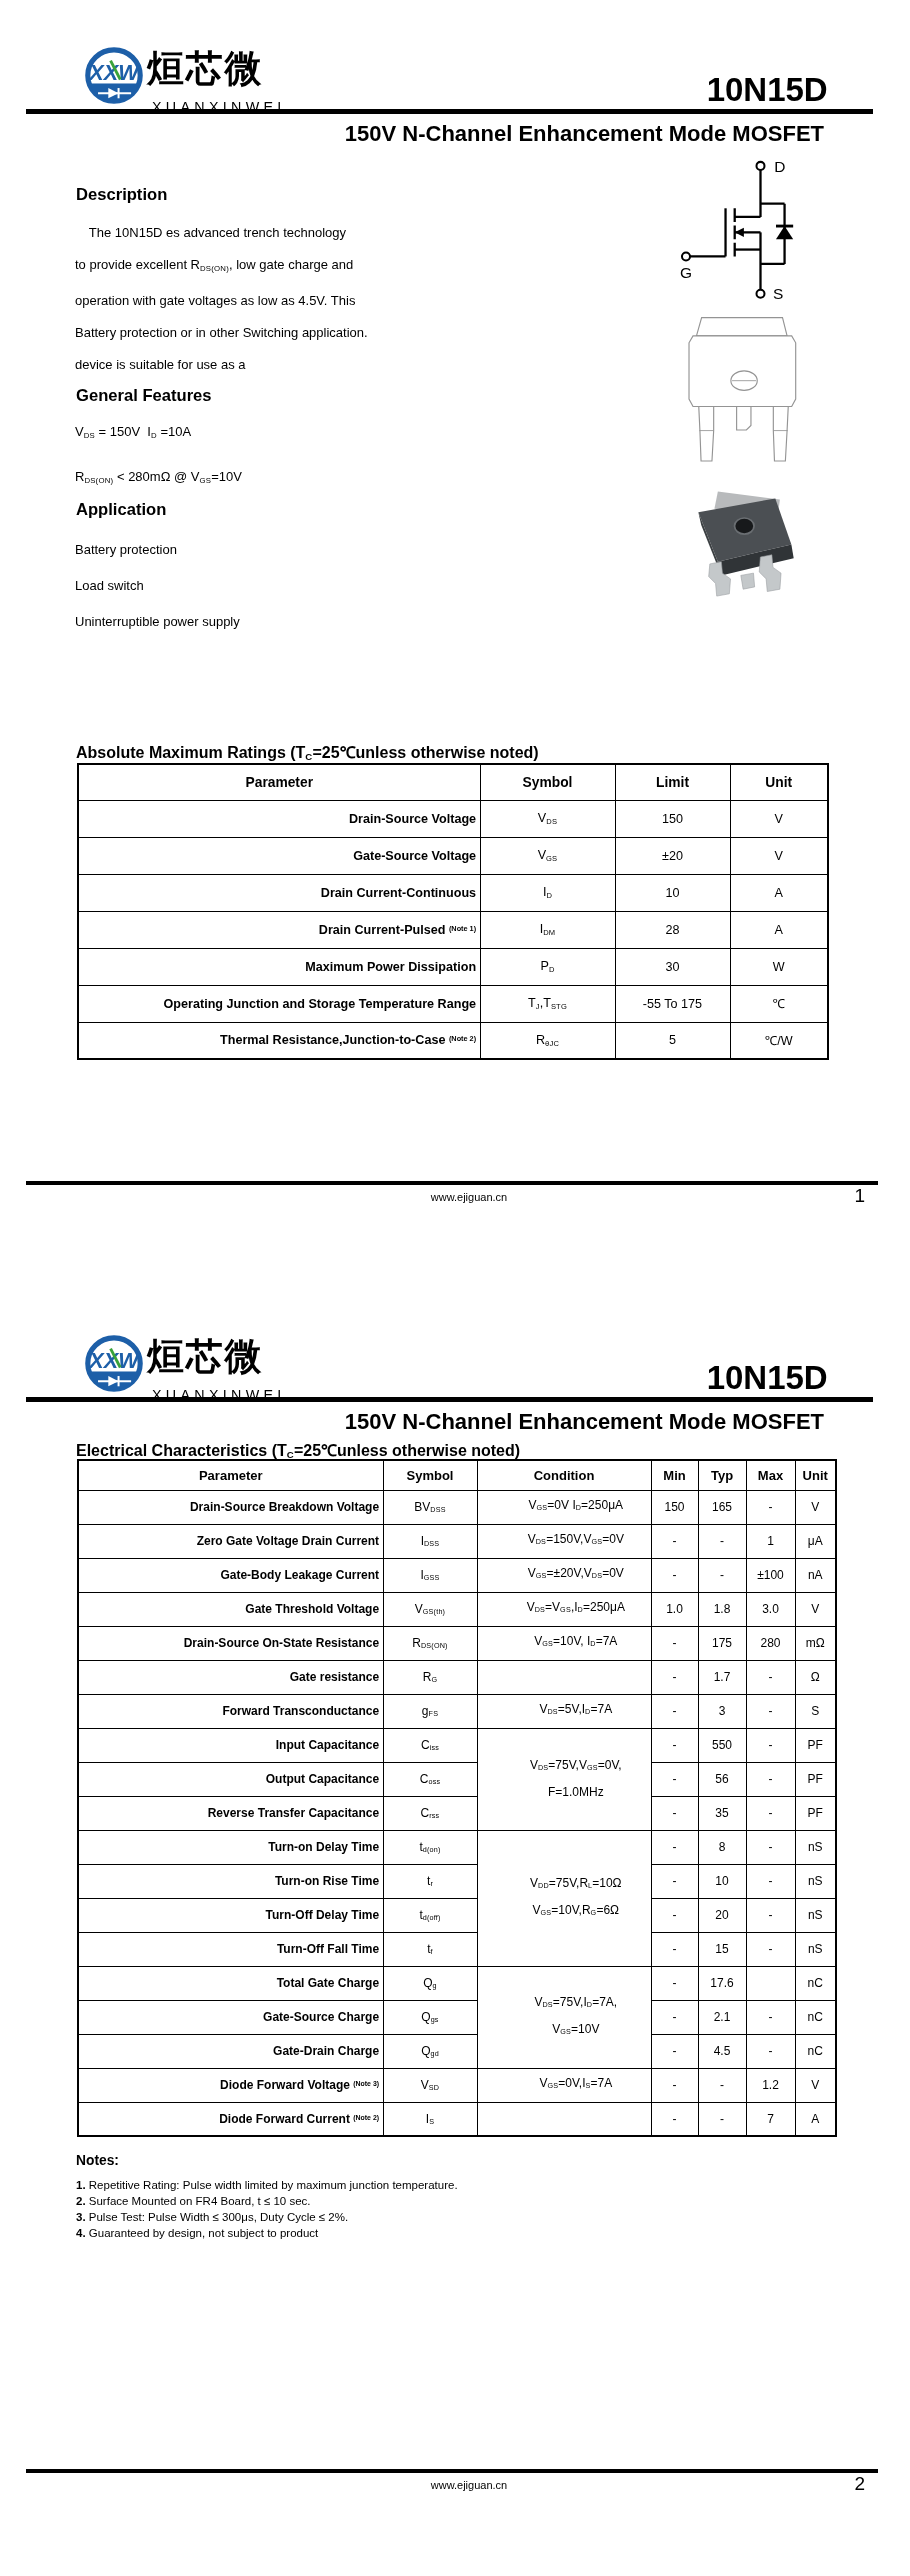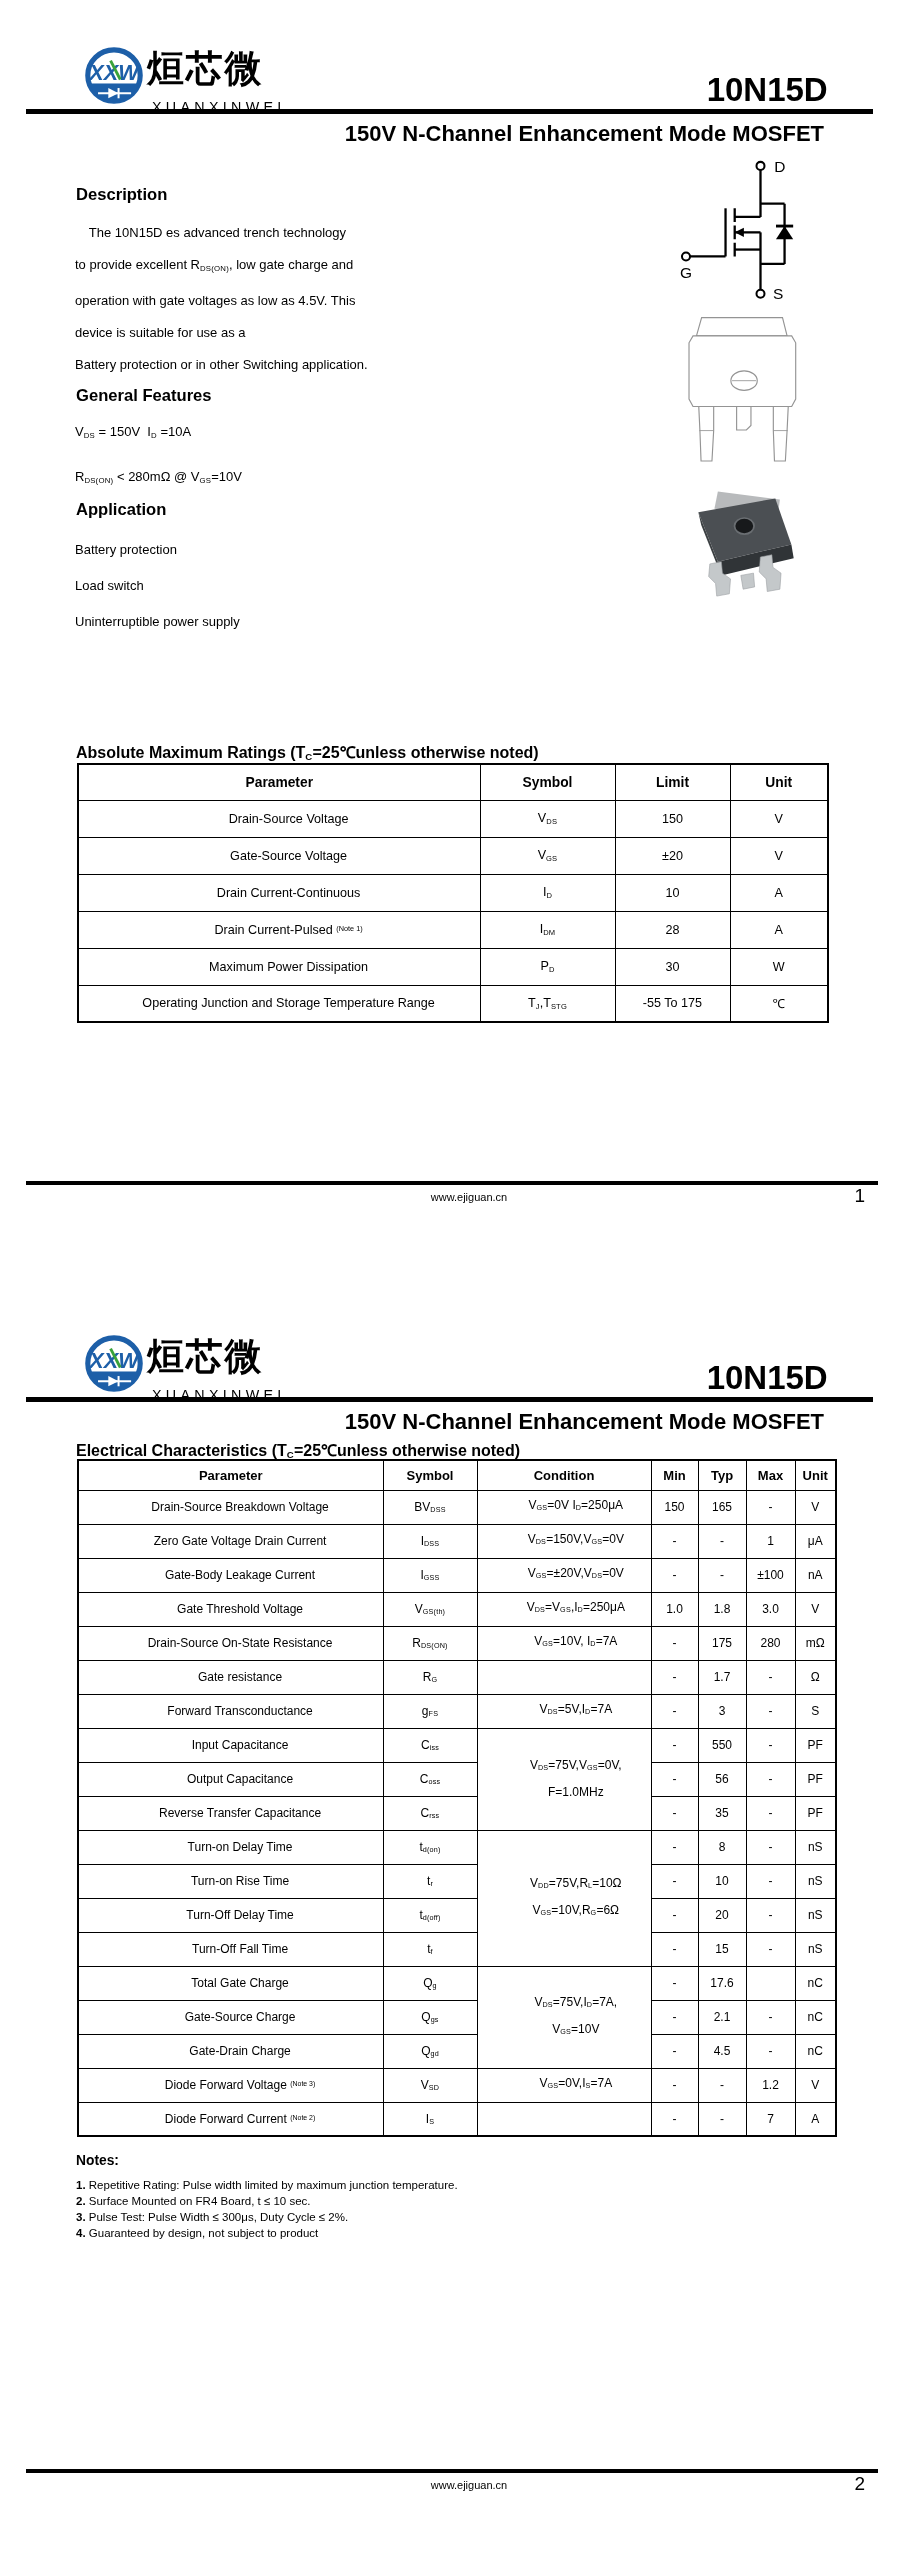--- a/index.html
+++ b/index.html
@@ -25,21 +25,21 @@
   .apps { position:absolute; left:75px; top:532px; }
   .app-line { font-size:13px; line-height:36px; }
 
   svg text { font-family:"Liberation Sans", sans-serif; }
 
   
   .dtable { position:absolute; border-collapse:collapse; table-layout:fixed; border:2.3px solid #000; background:#fff; }
   .dtable th, .dtable td { border:1.1px solid #000; border-top-width:1.7px; border-bottom-width:1.7px; text-align:center; vertical-align:middle; padding:0 3.4px; }
   .dtable th { font-weight:700; }
   .dtable td { font-weight:400; }
-  td.cp { text-align:center; padding-left:22px; }
+  td.cp { text-align:right; padding-left:22px;font-weight:bold; }
   td.cond { line-height:25px;padding-left:27px; }
   .t1 { left:77px; top:763px; width:749px; font-size:12.6px; }
   .t1 th { height:36px; font-size:13.8px; }
   .t1 td { height:37px; }
   .t2 { left:77px; top:171px; width:757px; font-size:12px; }
   .t2 th { height:30px; font-size:13px; }
   .t2 td { height:34px; }
   sub { font-size:60%; vertical-align:-0.2em; letter-spacing:0.2px; }
   sup { font-size:58%; vertical-align:0.45em; }
 
@@ -79,22 +79,22 @@
     <div class="brand-en">XUANXINWEI</div>
     <div class="part-no">10N15D</div>
     <div class="main-rule"></div>
     <div class="subtitle">150V N-Channel Enhancement Mode MOSFET</div>
 
     <h3 class="sec-h" style="top:185px">Description</h3>
     <div class="para">
         <div class="desc-line">The 10N15D es advanced trench technology</div>
         <div class="desc-line">to provide excellent R<sub>DS(ON)</sub>, low gate charge and</div>
         <div class="desc-line">operation with gate voltages as low as 4.5V. This</div>
+        <div class="desc-line">Battery protection or in other Switching application.</div>
         <div class="desc-line">device is suitable for use as a</div>
-        <div class="desc-line">Battery protection or in other Switching application.</div>
       </div>
 
     <h3 class="sec-h" style="top:386px">General Features</h3>
     <div class="feat">
         <div class="feat-line">V<sub>DS</sub> = 150V&nbsp; I<sub>D</sub> =10A</div>
         <div class="feat-line">R<sub>DS(ON)</sub> &lt; 280mΩ @ V<sub>GS</sub>=10V</div>
       </div>
 
     <h3 class="sec-h" style="top:500px">Application</h3>
     <div class="apps">
@@ -193,20 +193,26 @@
             <td class="">P<sub>D</sub></td>
             <td class="">30</td>
             <td class="">W</td>
           </tr>
           <tr>
             <td class="cp">Operating Junction and Storage Temperature Range</td>
             <td class="">T<sub>J</sub>,T<sub>STG</sub></td>
             <td class="">-55 To 175</td>
             <td class="">℃</td>
           </tr>
+          <tr>
+            <td class="cp">Thermal Resistance,Junction-to-Case <sup>(Note 2)</sup></td>
+            <td class="">R<sub>θJC</sub></td>
+            <td class="">5</td>
+            <td class="">℃/W</td>
+          </tr>
         </tbody>
       </table>
 
     <div class="footer-rule"></div>
     <div class="footer-url">www.ejiguan.cn</div>
     <div class="page-num">1</div>
   </section>
 
   <section class="page">
 

